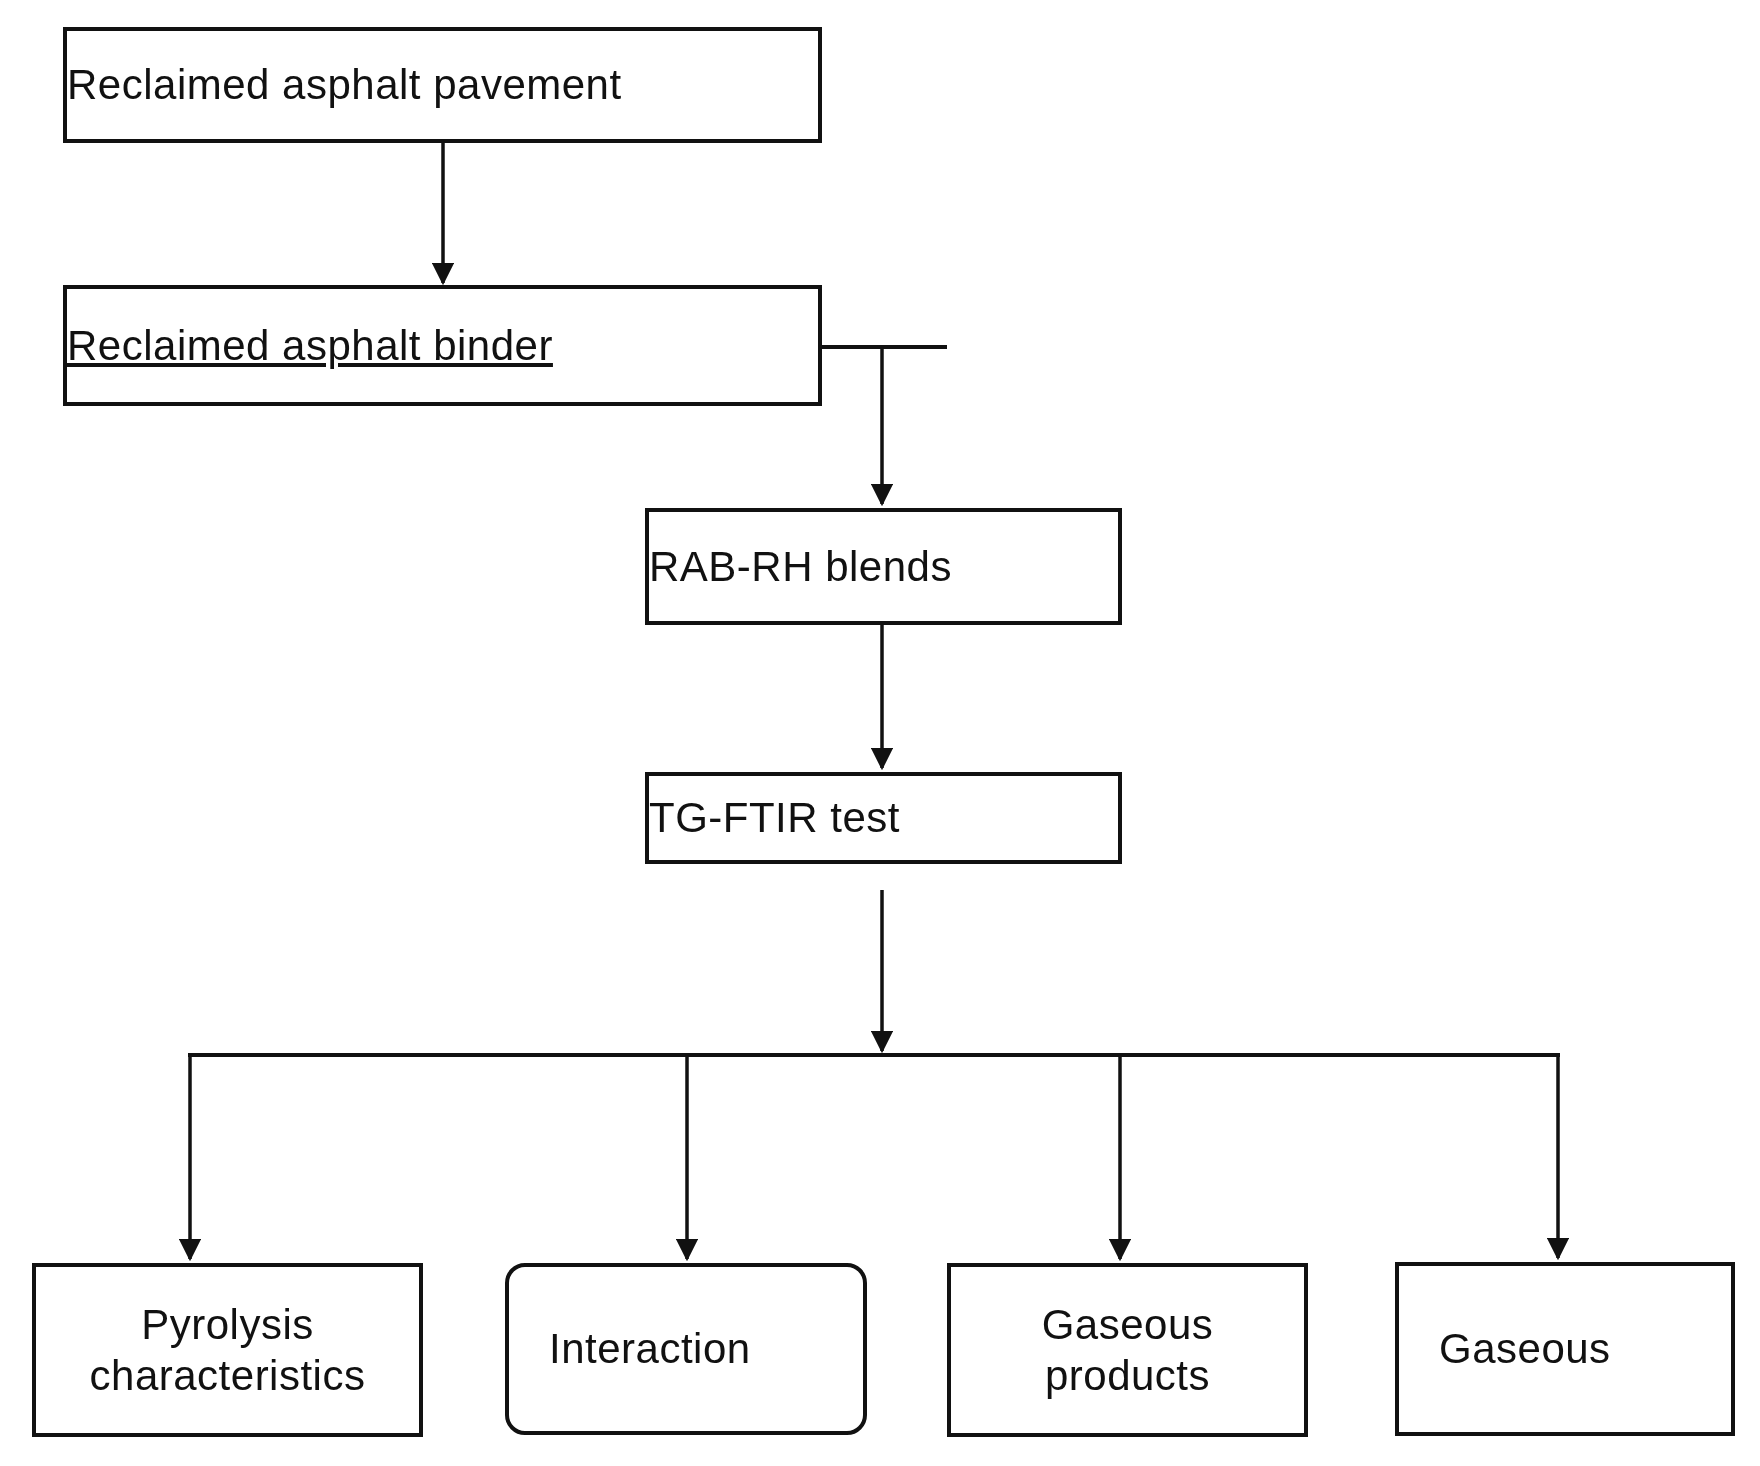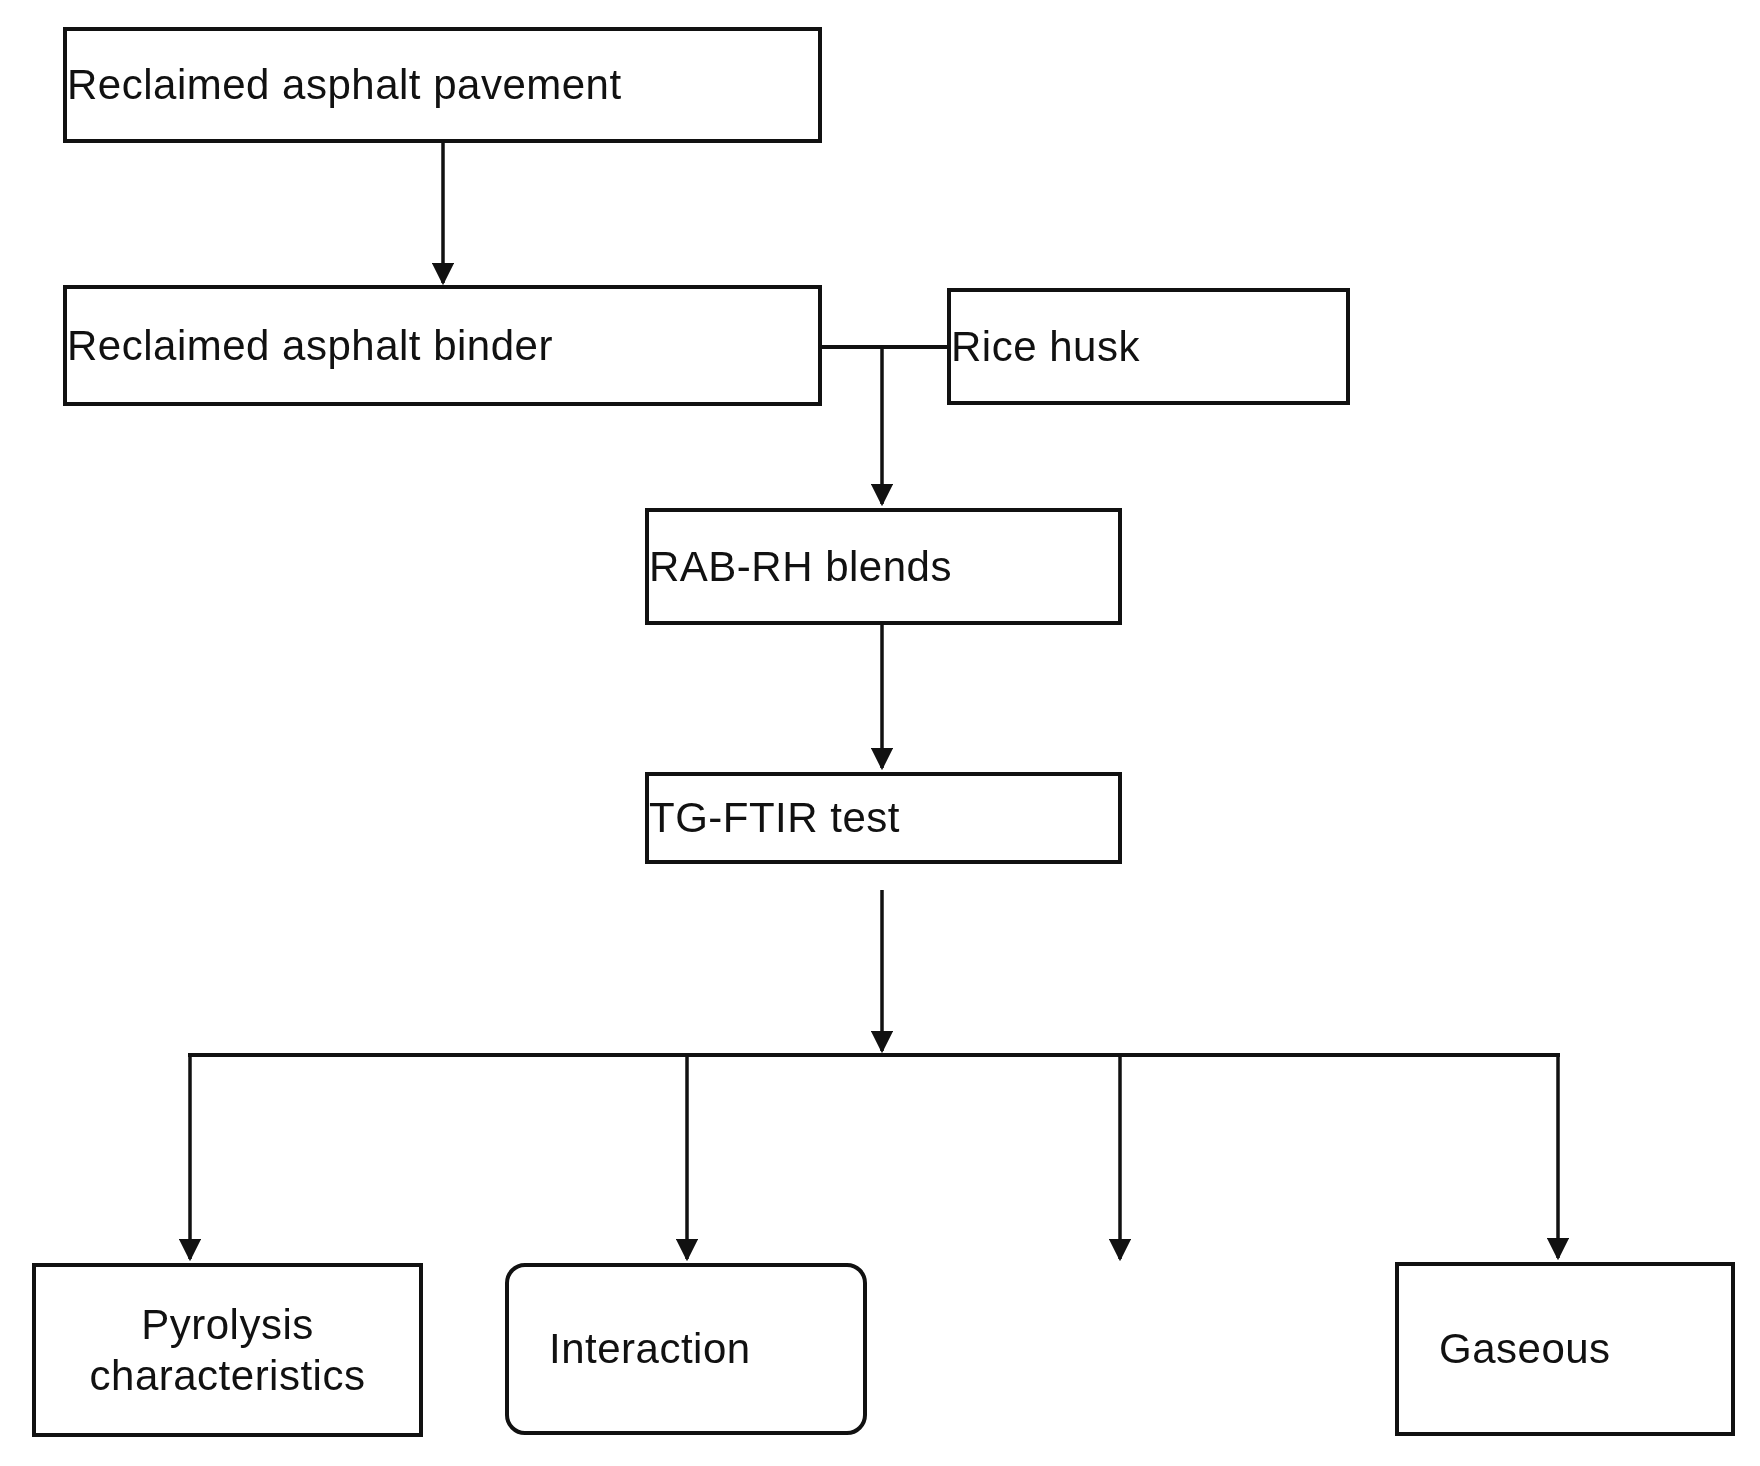--- a/index.html
+++ b/index.html
@@ -35,21 +35,21 @@
   }
   .node .label {
     font-size: 42px;
     line-height: 1.22;
     letter-spacing: 0.5px;
     color: #111111;
   }
   
   .n-rap        { left: 63px;   top: 27px;   width: 759px; height: 116px; }
   
-  .n-rab        { left: 63px;   top: 285px;  width: 759px; height: 121px; }
+  .n-rab        { left: 63px;   top: 285px;  width: 759px; height: 121px; text-decoration: underline; }
   .n-rice       { left: 947px;  top: 288px;  width: 403px; height: 117px; }
   
   .n-blends     { left: 645px;  top: 508px;  width: 477px; height: 117px; }
   
   .n-tgftir     { left: 645px;  top: 772px;  width: 477px; height: 92px; }
   
   .leaf { padding: 0 40px; }
   .n-pyrolysis  { left: 32px;   top: 1263px; width: 391px; height: 174px; }
   .n-interact   { left: 505px;  top: 1263px; width: 362px; height: 172px; border-radius: 20px; }
   .n-gaseous    { left: 947px;  top: 1263px; width: 361px; height: 174px; }
@@ -89,38 +89,38 @@
   </svg>
 
   <div class="node n-rap">
     <span class="label">Reclaimed asphalt pavement</span>
   </div>
 
   <div class="node n-rab">
     <span class="label">Reclaimed asphalt binder</span>
   </div>
 
-  <div class="node n-rice">
-    <span class="label">Rice husk</span>
-  </div>
 
   <div class="node n-blends">
     <span class="label">RAB-RH blends</span>
   </div>
 
   <div class="node n-tgftir">
     <span class="label">TG-FTIR test</span>
   </div>
 
   <div class="node leaf n-pyrolysis">
     <span class="label">Pyrolysis characteristics</span>
   </div>
 
   <div class="node leaf n-interact">
     <span class="label">Interaction</span>
   </div>
 
+  <div class="node leaf n-gaseous">
+    <span class="label">Gaseous products</span>
+  </div>
 
   <div class="node leaf n-kinetics">
     <span class="label">Gaseous</span>
   </div>
 
 </div>
 
 </body></html>

